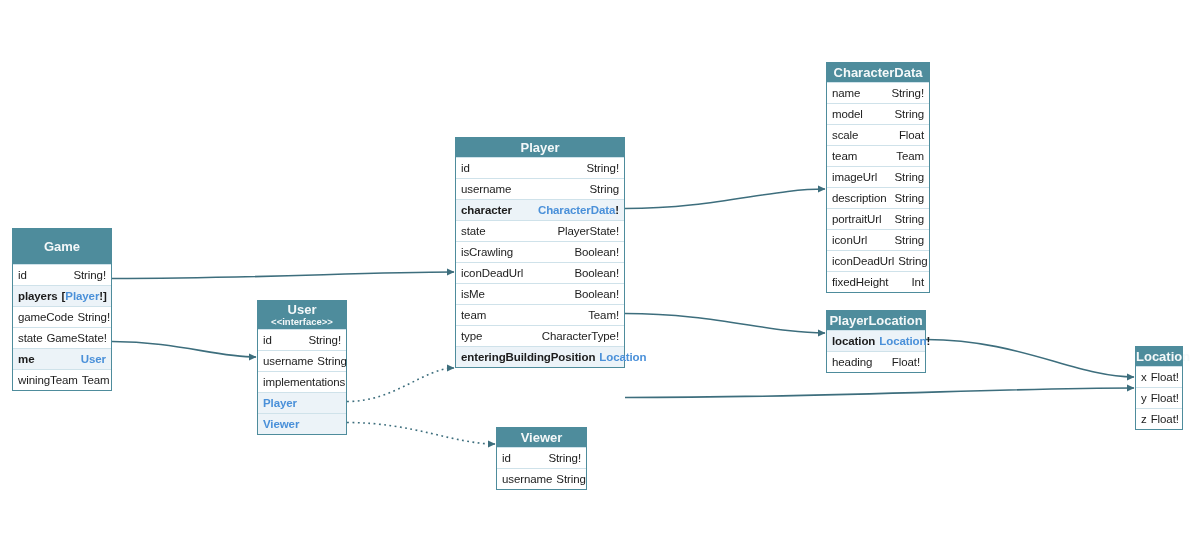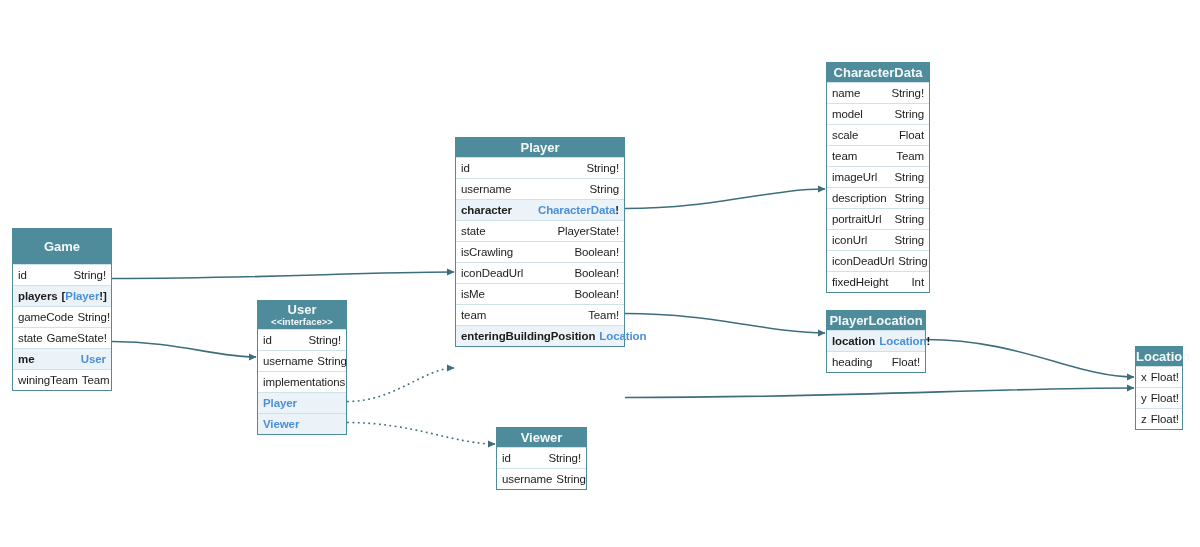--- a/index.html
+++ b/index.html
@@ -129,20 +129,24 @@
           <span class="ftype"><span>Boolean!</span></span>
         </div>
         <div class="row">
           <span class="fname">isMe</span>
           <span class="ftype"><span>Boolean!</span></span>
         </div>
         <div class="row">
           <span class="fname">team</span>
           <span class="ftype"><span>Team!</span></span>
         </div>
+        <div class="row">
+          <span class="fname">type</span>
+          <span class="ftype"><span>CharacterType!</span></span>
+        </div>
         <div class="row tint">
           <span class="fname">enteringBuildingPosition</span>
           <span class="ftype"><span class="lnk">Location</span></span>
         </div>
       </div>
       <div class="node" style="left: 496px; top: 427px; width: 91px;">
         <div class="node-header" style="height: 19px;">
           <div>Viewer</div>
         </div>
         <div class="row">

